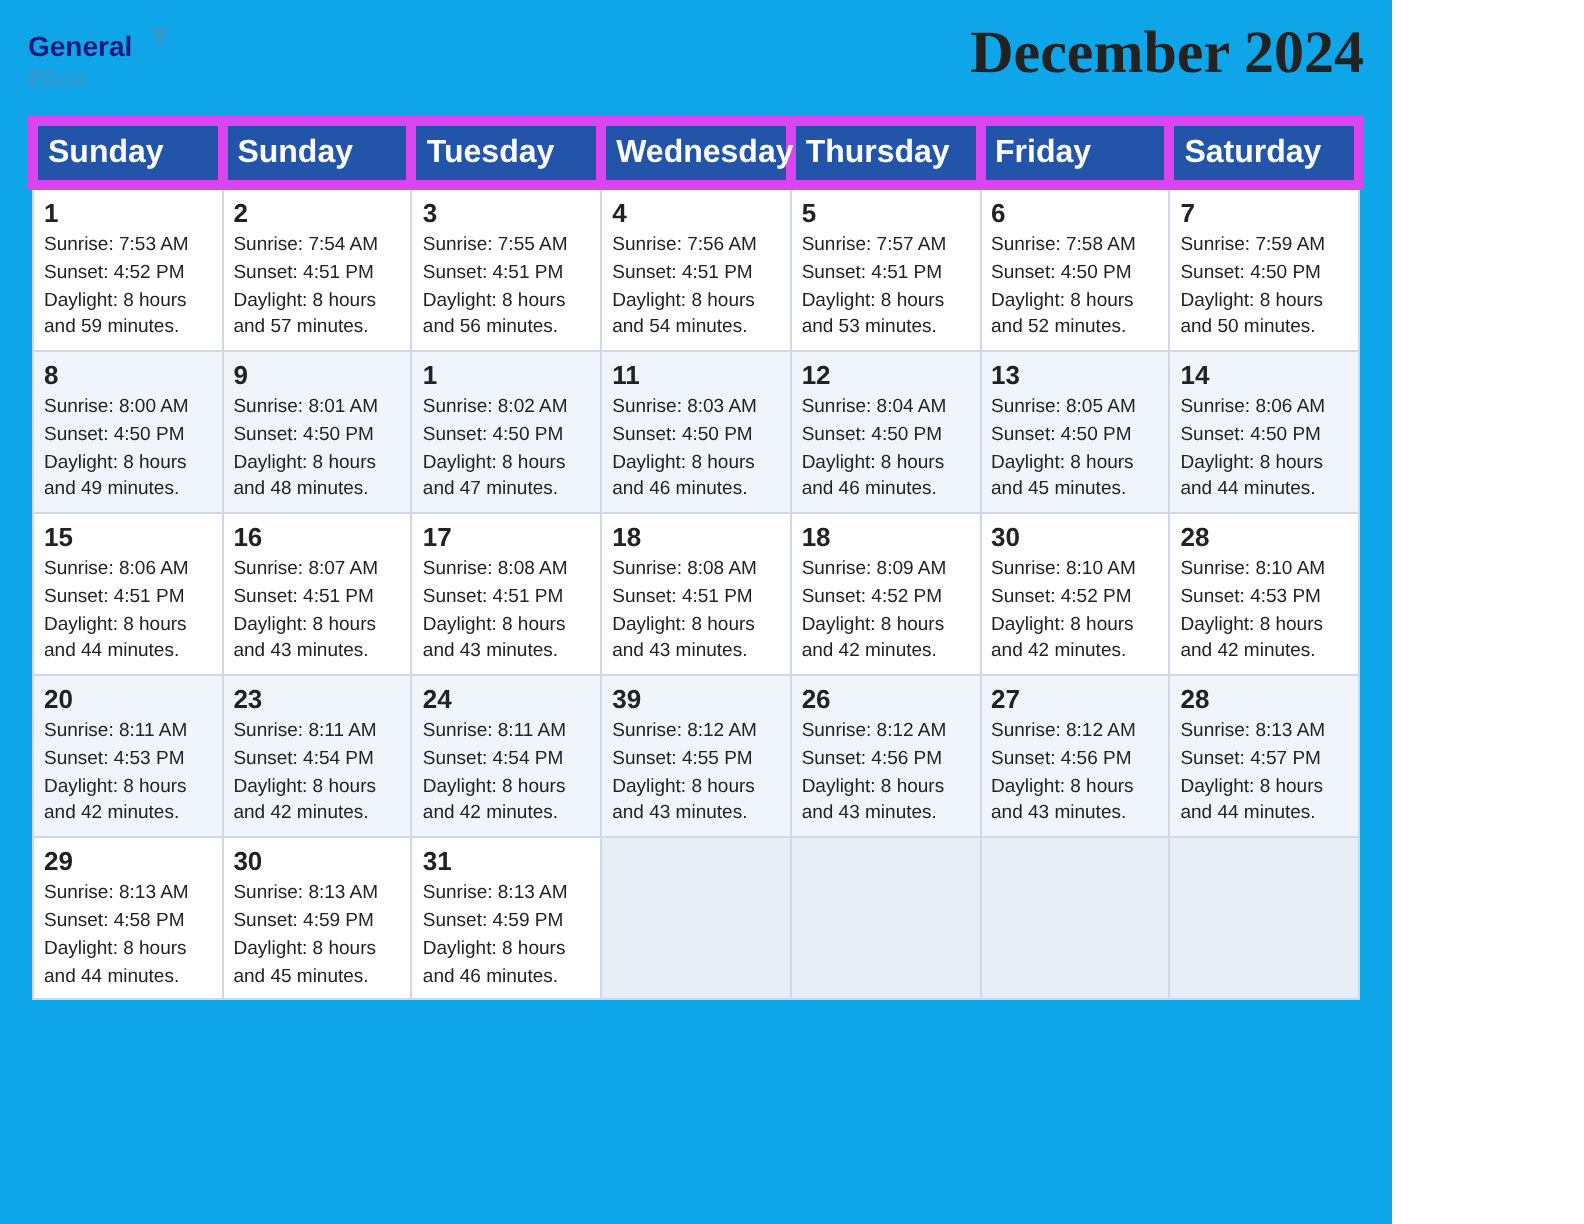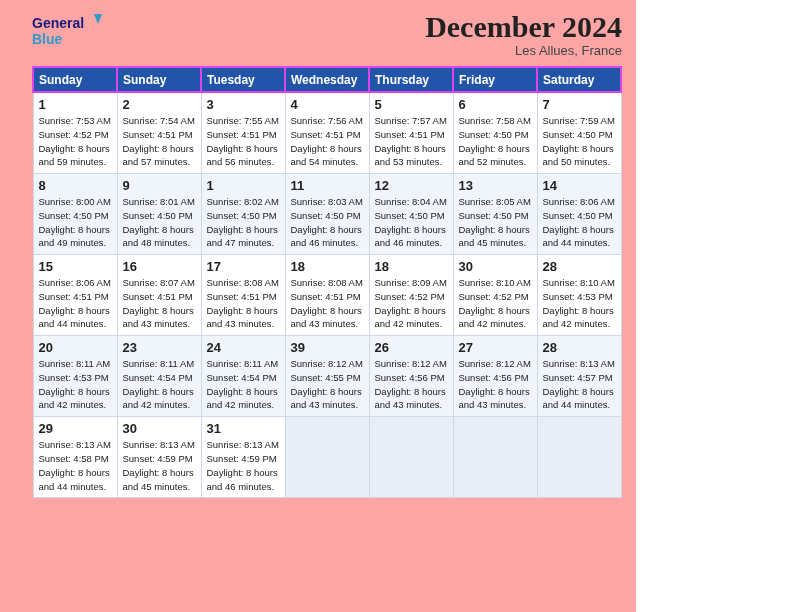--- a/index.html
+++ b/index.html
@@ -4,24 +4,24 @@
   <style>
     * { margin: 0; padding: 0; box-sizing: border-box; }
     body {
       font-family: Arial, sans-serif;
       background: #fff;
       width: 792px;
       height: 612px;
       overflow: hidden;
     }
     .page {
-      width: 636px;
+      width: 696px;
       height: 612px;
-      background: #fca5a5;
-      padding: 10px 14px 10px 32px;
+      background: #0ea5e9;
+      padding: 10px 14px 10px 14px;
     }
     .header {
       display: flex;
       justify-content: space-between;
       align-items: flex-start;
       margin-bottom: 8px;
     }
     .logo {
       display: flex;
       align-items: center;
@@ -44,25 +44,25 @@
       color: #444;
     }
     table {
       width: 100%;
       border-collapse: collapse;
       table-layout: fixed;
     }
     thead tr th {
       background: #2255aa;
       color: #fff;
-      font-size: 12px;
+      font-size: 16px;
       font-weight: bold;
       text-align: left;
       padding: 5px 5px 4px 5px;
-      border: 2px solid #d946ef;
+      border: 5px solid #d946ef;
     }
     tbody tr {
       background: #fff;
     }
     tbody tr:nth-child(even) {
       background: #f0f4fb;
     }
     tbody tr td {
       vertical-align: top;
       font-size: 9.5px;
@@ -91,21 +91,20 @@
   <div class="header">
     <div class="logo">
   <svg width="70" height="40" viewBox="0 0 70 40">
     <text x="0" y="18" font-size="14" font-weight="bold" font-family="Arial,sans-serif" fill="#1a1a7c">General</text>
     <text x="0" y="34" font-size="14" font-weight="bold" font-family="Arial,sans-serif" fill="#3399cc">Blue</text>
     <polygon points="62,4 70,4 66,14" fill="#3399cc"></polygon>
   </svg>
 </div>
     <div class="title-block">
       <div class="month-title">December 2024</div>
-      <div class="location">Les Allues, France</div>
     </div>
   </div>
 
   <table>
     <thead>
       <tr>
         <th>Sunday</th>
         <th>Sunday</th>
         <th>Tuesday</th>
         <th>Wednesday</th>

